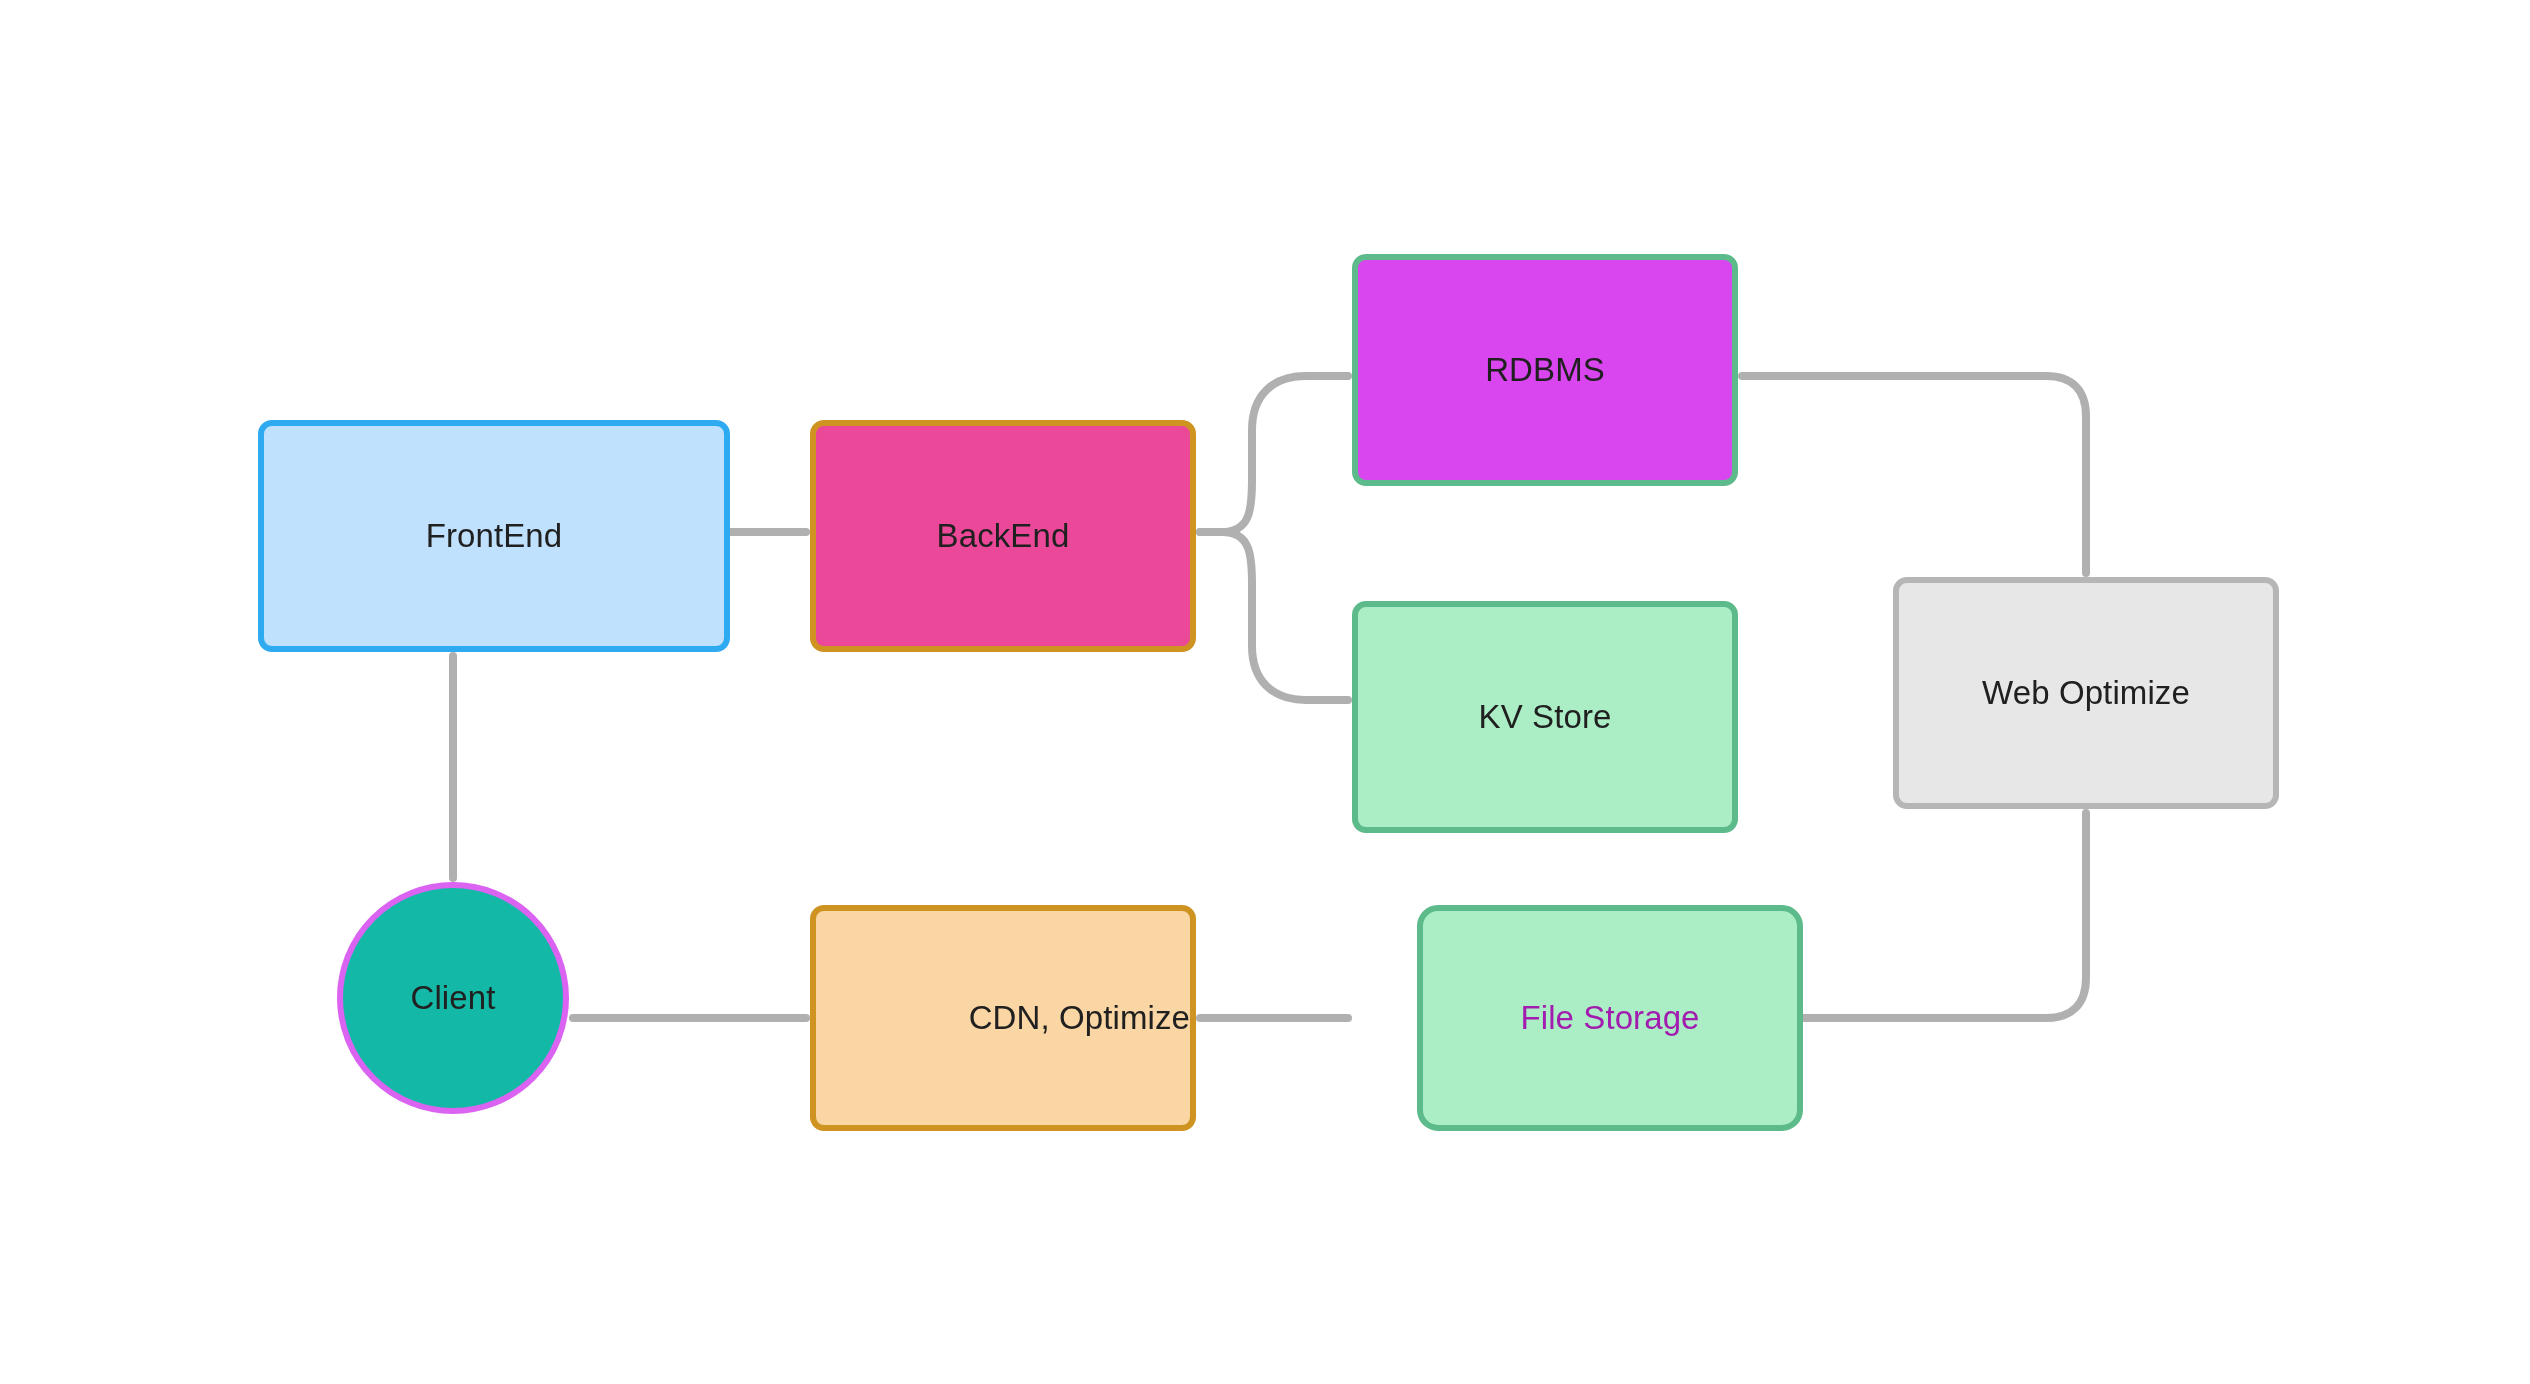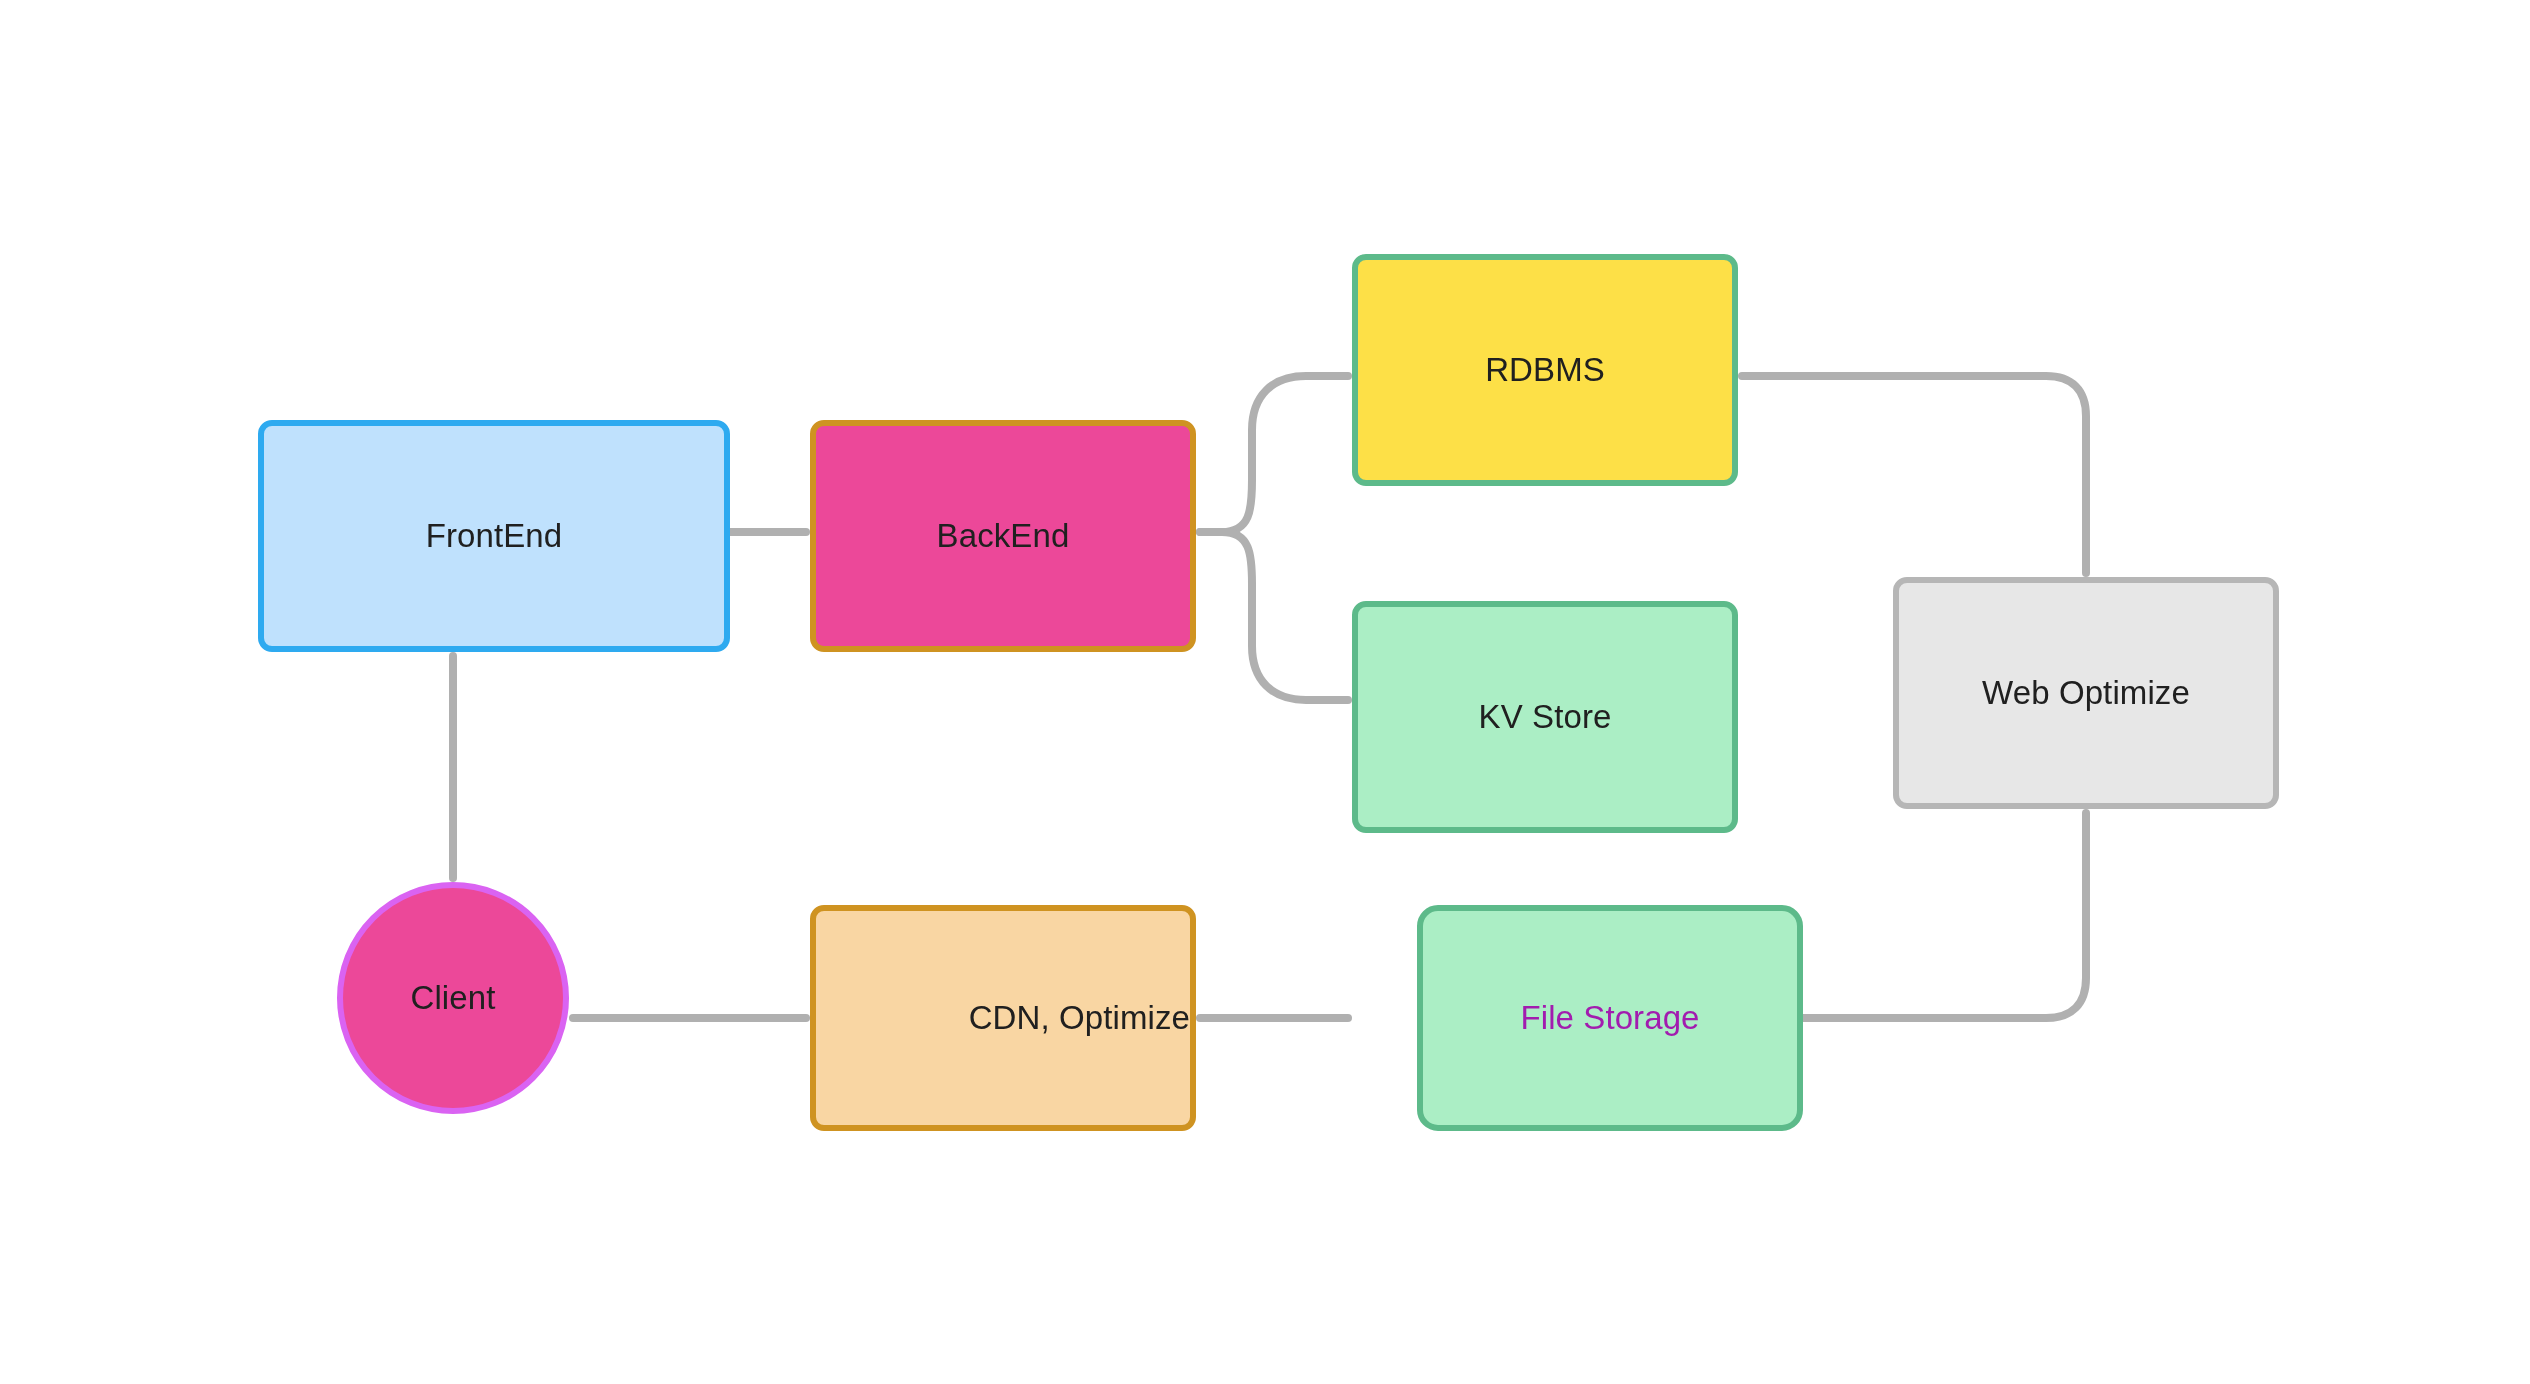--- a/index.html
+++ b/index.html
@@ -67,33 +67,33 @@
     </svg>
 
   <div class="node node-rect" id="node-frontend" style="left: 258px; top: 420px; width: 472px; height: 232px; background: rgb(191, 225, 253); border-color: rgb(46, 170, 240); color: rgb(32, 32, 32);">
     <span class="node-label">FrontEnd</span>
   </div>
 
   <div class="node node-rect" id="node-backend" style="left: 810px; top: 420px; width: 386px; height: 232px; background: #ec4899; border-color: rgb(207, 147, 33); color: rgb(32, 32, 32);">
     <span class="node-label">BackEnd</span>
   </div>
 
-  <div class="node node-rect" id="node-rdbms" style="left: 1352px; top: 254px; width: 386px; height: 232px; background: #fde047; border-color: rgb(93, 186, 138); color: rgb(32, 32, 32);">
+  <div class="node node-rect" id="node-rdbms" style="left: 1352px; top: 254px; width: 386px; height: 232px; background: #d946ef; border-color: rgb(93, 186, 138); color: rgb(32, 32, 32);">
     <span class="node-label">RDBMS</span>
   </div>
 
   <div class="node node-rect" id="node-kvstore" style="left: 1352px; top: 577px; width: 386px; height: 232px; background: rgb(171, 238, 197); border-color: rgb(93, 186, 138); color: rgb(32, 32, 32); margin-top: 24px;">
     <span class="node-label">KV Store</span>
   </div>
 
   <div class="node node-rect" id="node-webscraper" style="left: 1893px; top: 577px; width: 386px; height: 232px; background: rgb(231, 231, 231); border-color: rgb(182, 182, 182); color: rgb(32, 32, 32);">
     <span class="node-label">Web Optimize</span>
   </div>
 
-  <div class="node node-circle" id="node-client" style="left: 337px; top: 882px; width: 232px; height: 232px; background: #ec4899; border-color: rgb(218, 99, 242); color: rgb(32, 32, 32);">
+  <div class="node node-circle" id="node-client" style="left: 337px; top: 882px; width: 232px; height: 232px; background: #14b8a6; border-color: rgb(218, 99, 242); color: rgb(32, 32, 32);">
     <span class="node-label">Client</span>
   </div>
 
   <div class="node node-rect" id="node-cdn" style="left: 810px; top: 905px; width: 386px; height: 226px; background: rgb(249, 214, 163); border-color: rgb(207, 147, 33); color: rgb(32, 32, 32); justify-content: flex-end;">
     <span class="node-label">CDN, Optimize</span>
   </div>
 
   <div class="node node-rect" id="node-filestorage" style="left: 1417px; top: 905px; width: 386px; height: 226px; background: rgb(171, 238, 197); border-color: rgb(93, 186, 138); color: #a21caf; border-radius: 21px;">
     <span class="node-label">File Storage</span>
   </div>

